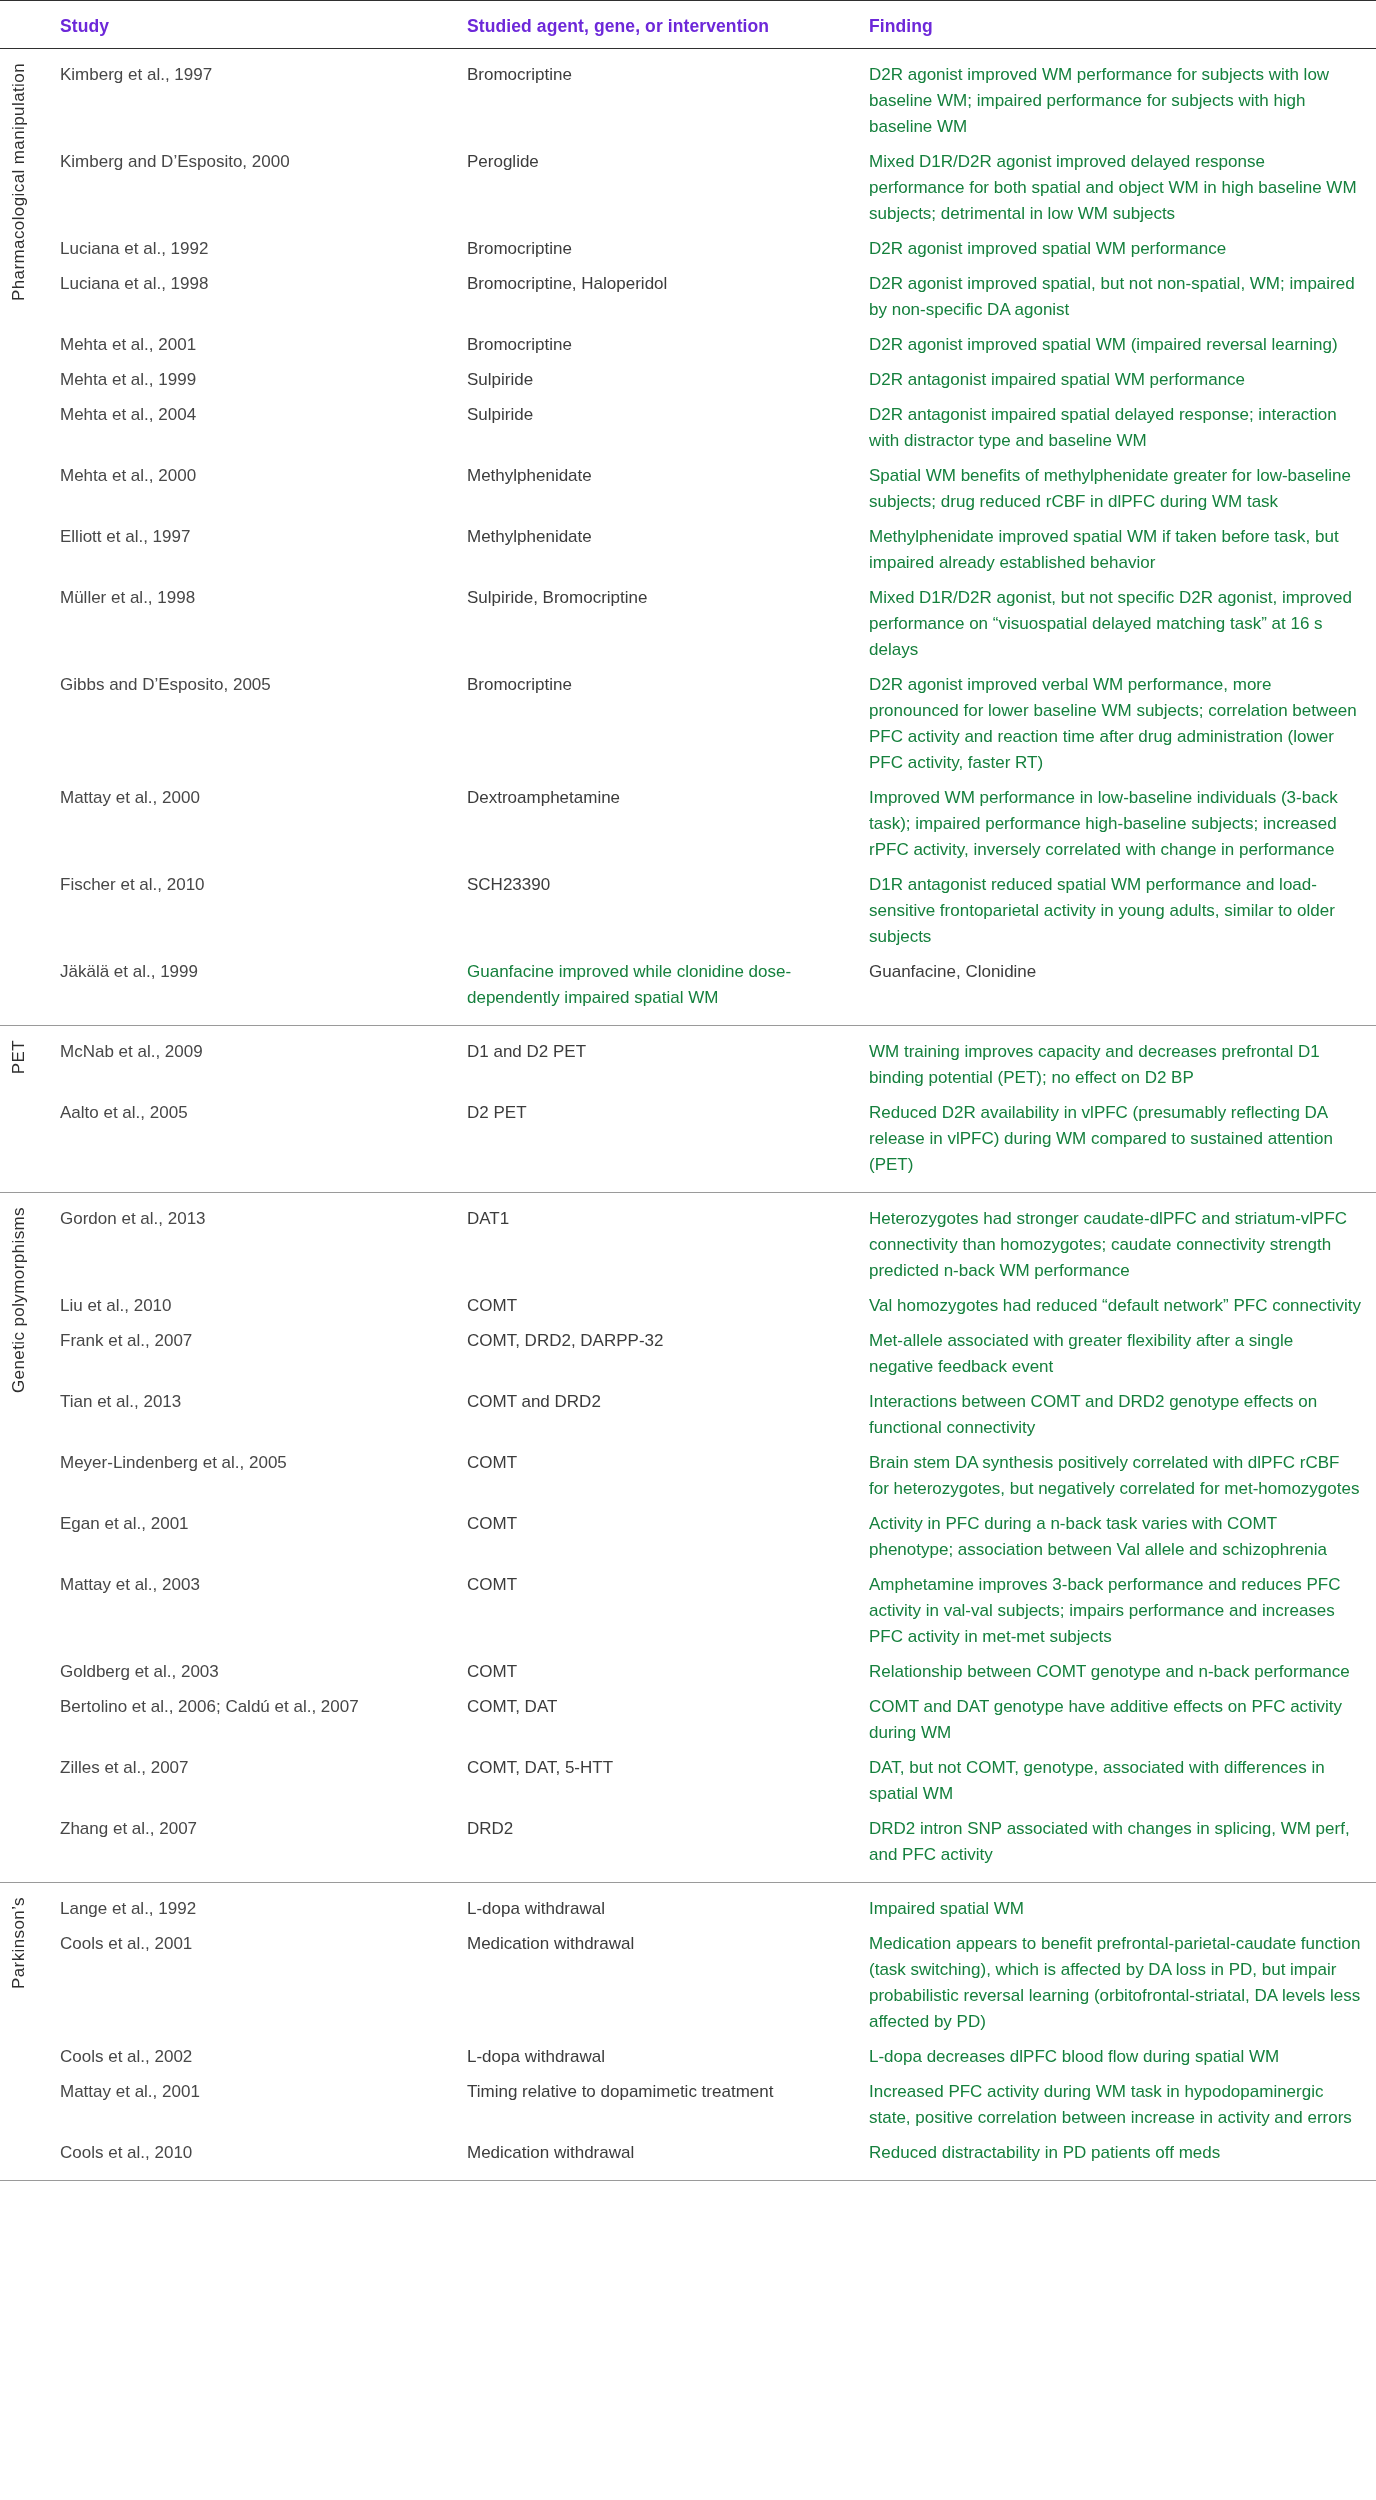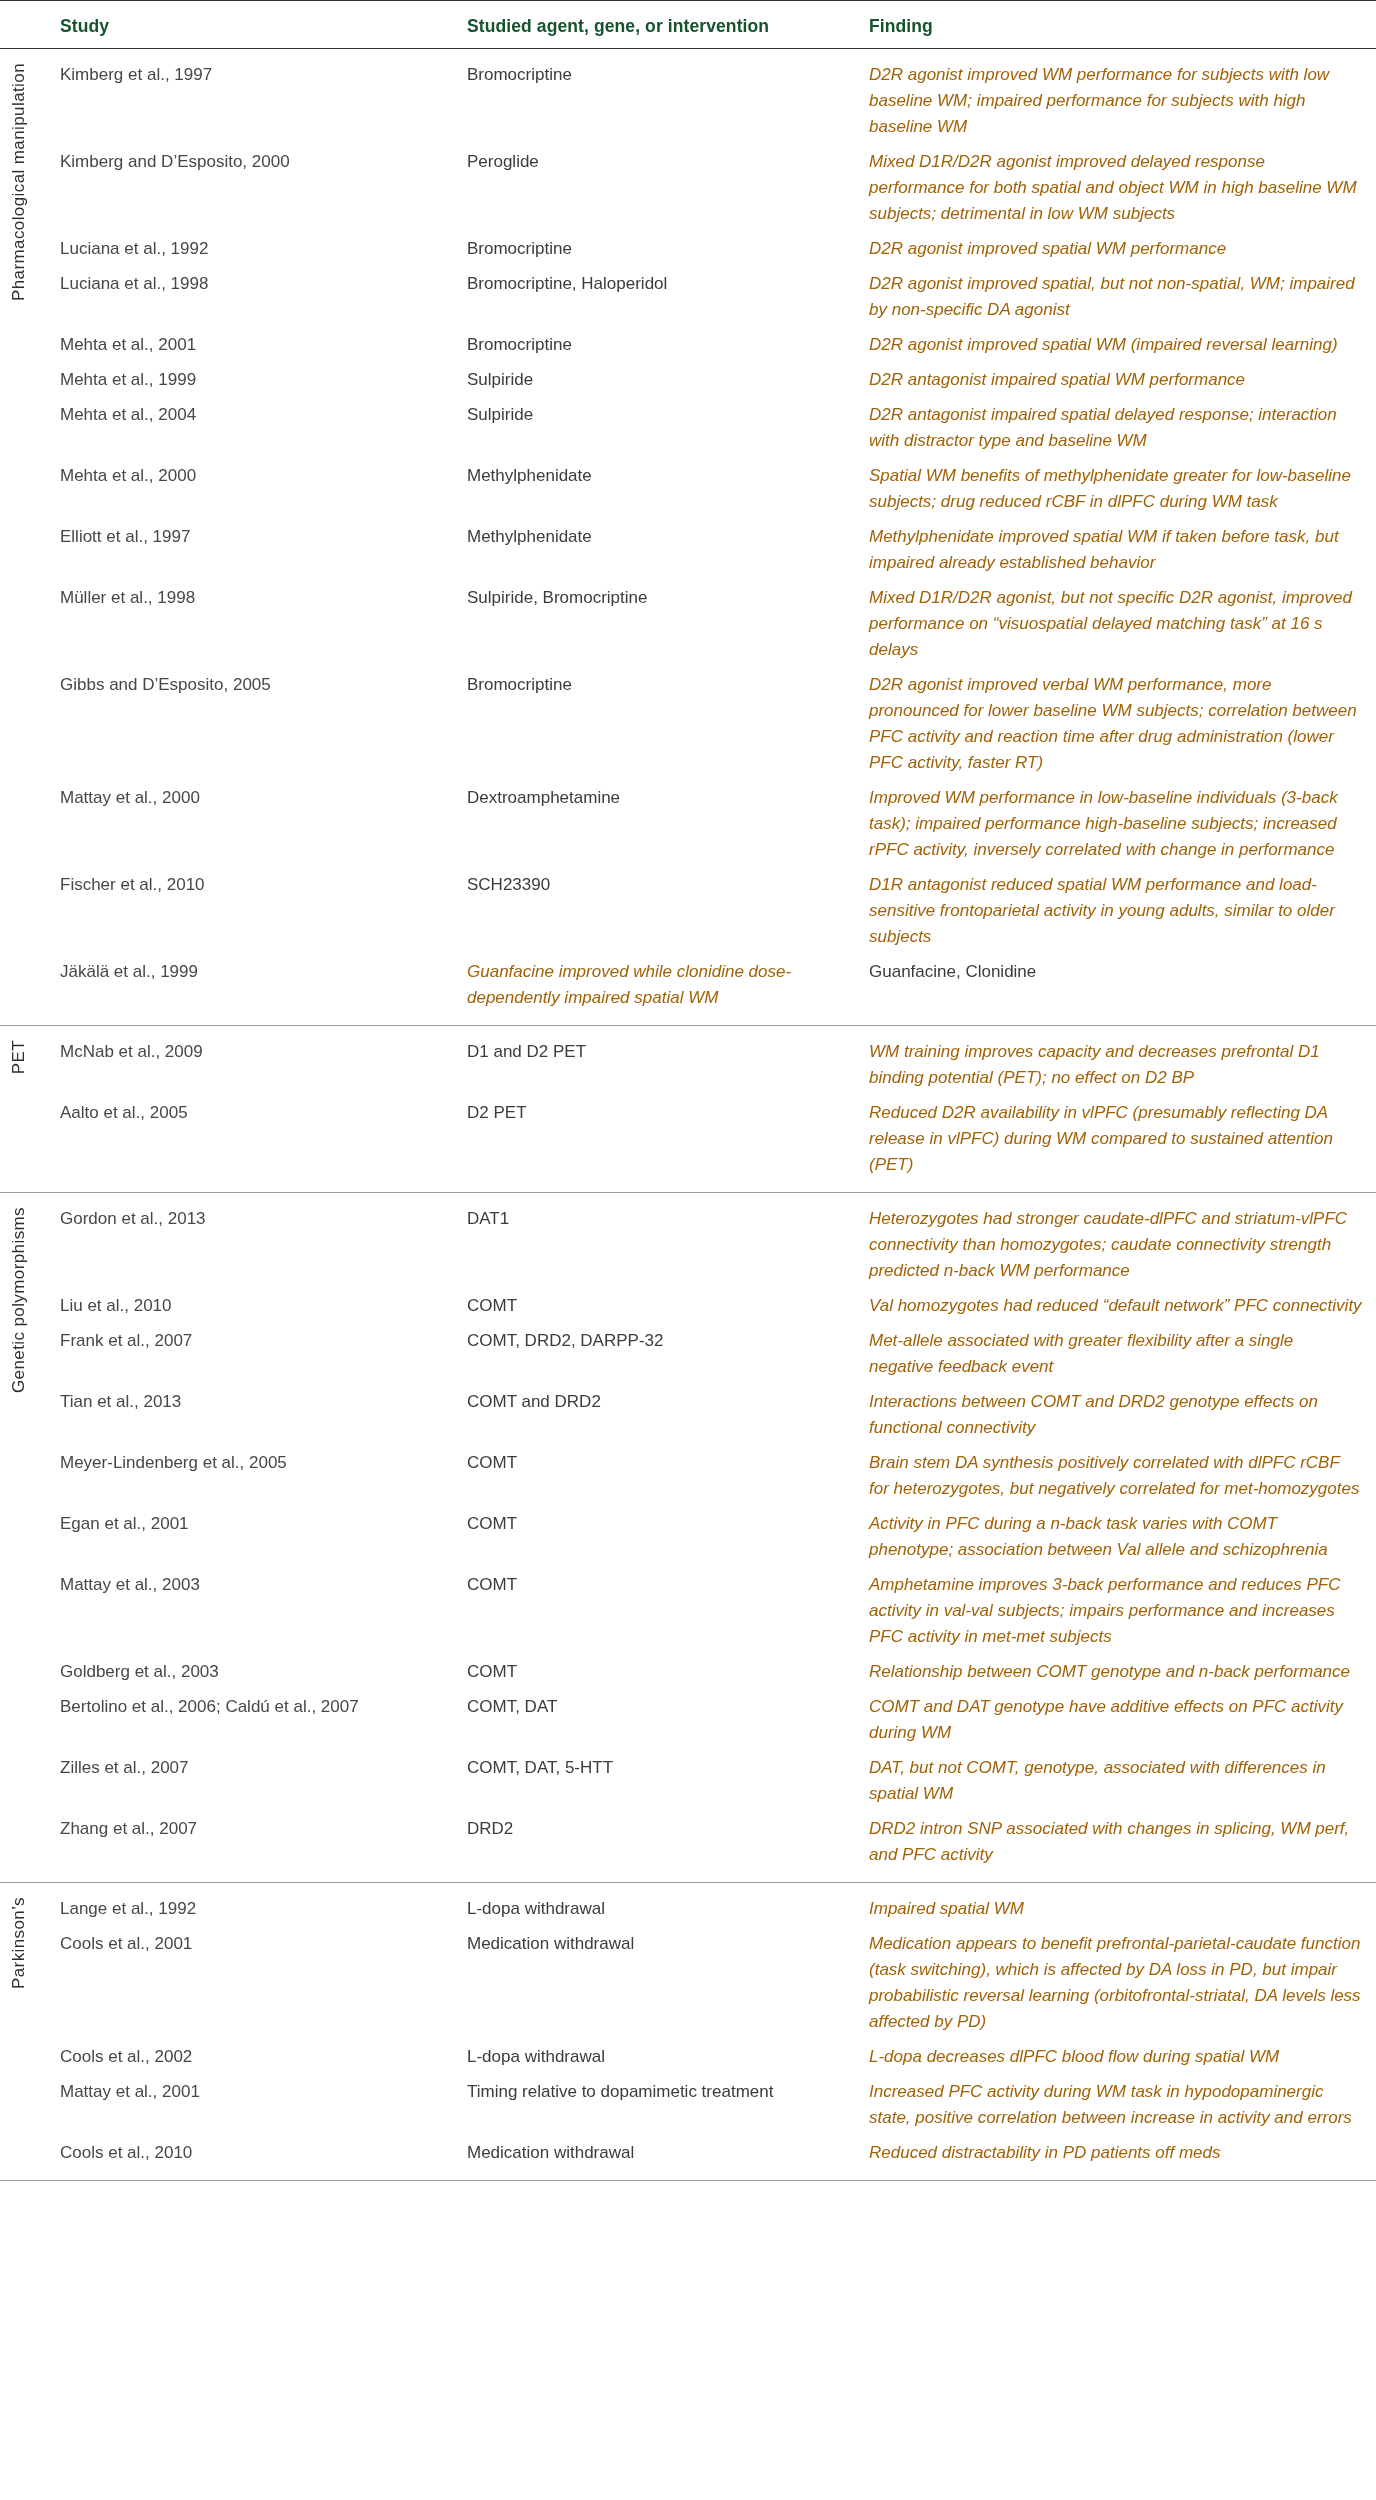--- a/index.html
+++ b/index.html
@@ -20,21 +20,21 @@
   .grid-cols {
     display: grid;
     grid-template-columns: 407px 402px 1fr;
   }
 
   .header-row {
     margin-left: 60px;
     padding: 15px 8px 11px 0;
     font-size: 17.5px;
     font-weight: 700;
-    color: #14532d;
+    color: #6d28d9;
     letter-spacing: 0.1px;
   }
   .header-cell { padding-right: 24px; }
 
   .section {
     position: relative;
     padding: 9px 0 9px 0;
   }
   .section + .section { border-top: 1px solid #9a9a9a; }
 
@@ -50,21 +50,21 @@
     white-space: nowrap;
   }
 
   .row {
     margin-left: 60px;
     padding: 4px 8px 5px 0;
     font-size: 17px;
     line-height: 26px;
   }
   .cell { padding-right: 28px; overflow-wrap: break-word; }
-  .cell.finding { padding-right: 6px; color: #a16207; font-style: italic; }
+  .cell.finding { padding-right: 6px; color: #15803d; }
   .cell.study  { color: #474747; }
   .cell.agent  { color: #3c3c3c; }
 </style>
 </head>
 <body>
 
 <div class="page">
 
   <hr class="rule-dark">
 

